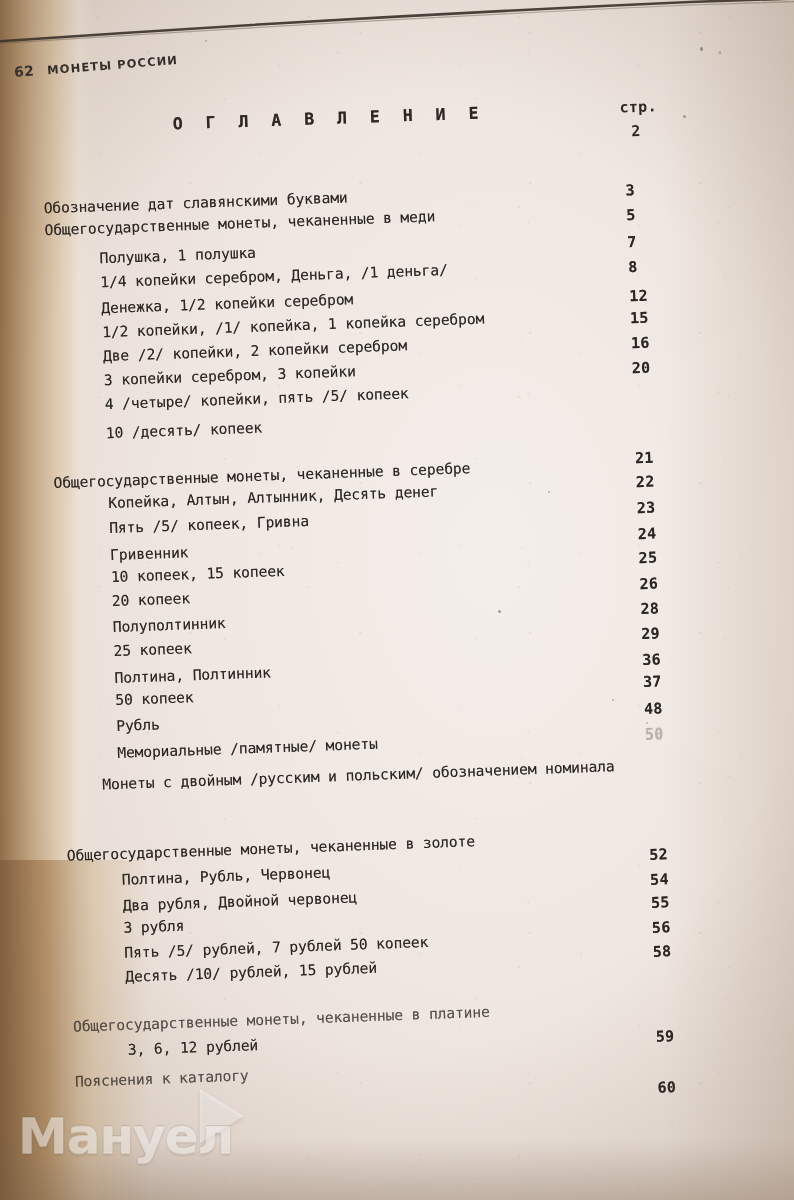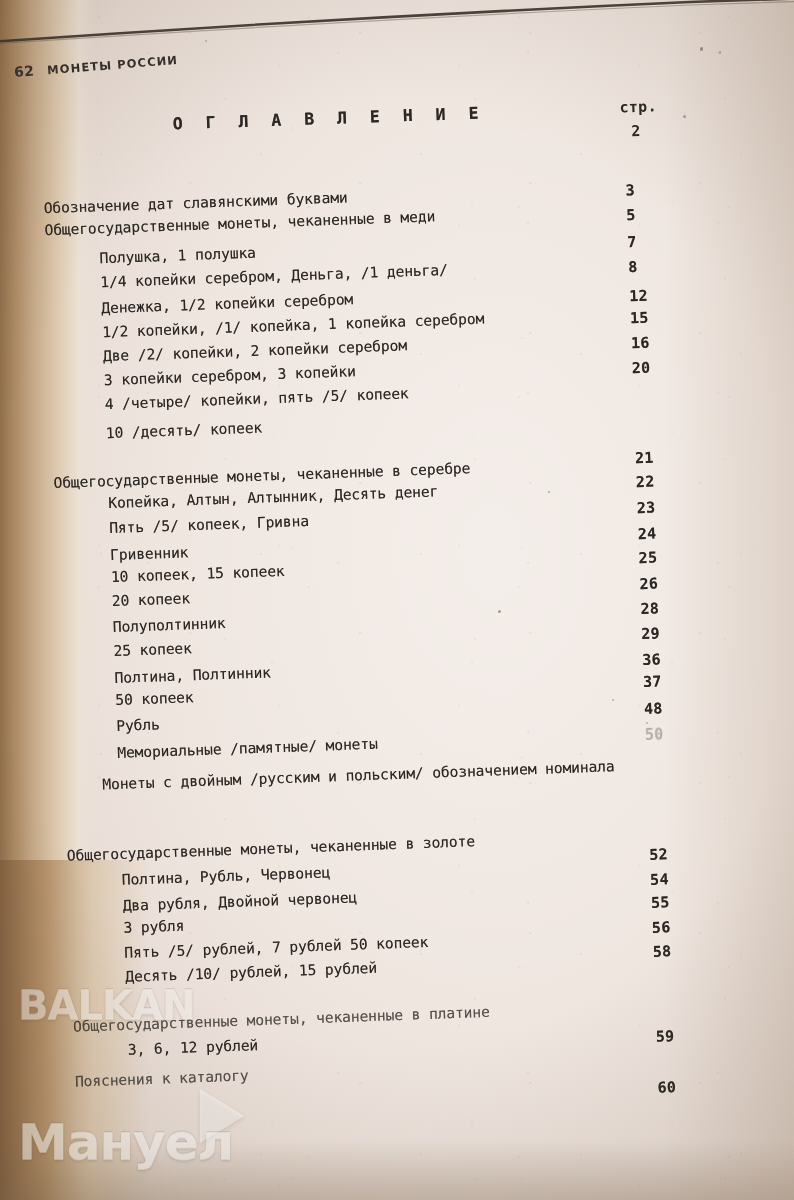--- a/index.html
+++ b/index.html
@@ -132,21 +132,21 @@
     font-family:"DejaVu Sans","Liberation Sans",sans-serif;
     font-weight:700;color:rgba(255,255,255,.60);
     text-shadow:
       0 1px 0 rgba(255,255,255,.55),
       0 2px 3px rgba(95,75,55,.40),
       0 -1px 0 rgba(120,98,76,.30);
     letter-spacing:-1px;line-height:1;
   }
   .wm .wm-balkan{position:absolute;left:14px;top:0;font-size:40px;opacity:.55;}
   .wm .wm-auction{position:absolute;left:6px;top:22px;font-size:86px;opacity:.62;}
-  .wm .wm-manuel{position:absolute;left:14px;top:132px;font-size:50px;opacity:.60;}
+  .wm .wm-manuel{position:absolute;left:14px;top:126px;font-size:50px;opacity:.60;}
   .wm .wm-play{
     position:absolute;left:196px;top:104px;
     width:0;height:0;border-style:solid;
     border-width:27px 0 27px 44px;
     border-color:transparent transparent transparent rgba(255,255,255,.42);
     filter:drop-shadow(0 2px 2px rgba(95,75,55,.35));
     transform:rotate(0deg);
   }
 
   
@@ -314,18 +314,17 @@
   <div class="speck" style="left:683px;top:115px;width:3px;height:3px;opacity:.45;"></div>
   <div class="speck" style="left:498px;top:610px;width:3px;height:3px;opacity:.5;"></div>
   <div class="speck" style="left:548px;top:491px;width:2px;height:2px;opacity:.4;"></div>
   <div class="speck" style="left:612px;top:699px;width:2px;height:2px;opacity:.38;"></div>
   <div class="speck" style="left:646px;top:722px;width:2px;height:2px;opacity:.35;"></div>
   <div class="speck" style="left:205px;top:40px;width:2px;height:2px;opacity:.35;"></div>
 
   <div class="vignette"></div>
 
   <div class="wm">
-    <div class="wm-line wm-balkan">BALKAN</div>
     <div class="wm-play"></div>
     <div class="wm-line wm-manuel">Мануел</div>
   </div>
 
 </div>
 
 </body></html>

